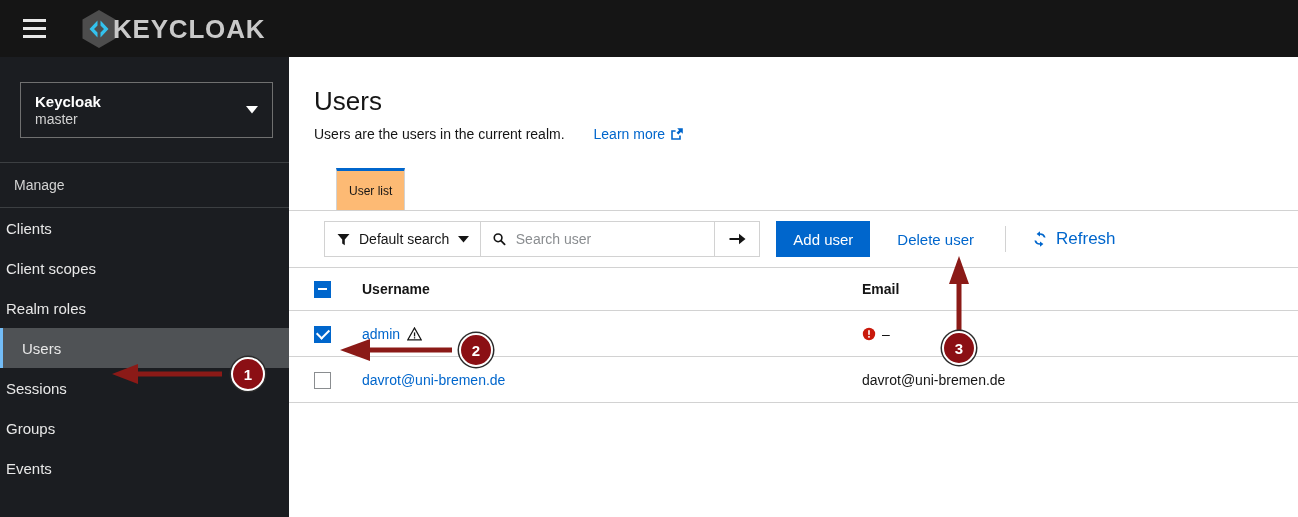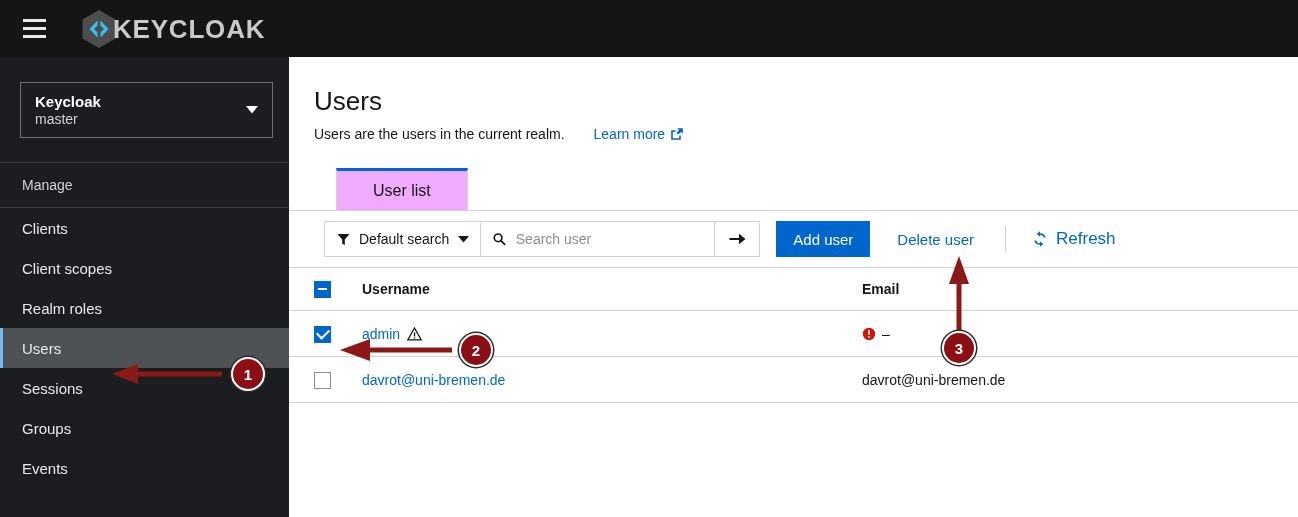--- a/index.html
+++ b/index.html
@@ -111,33 +111,33 @@
   }
   #nav-divider-top {
     margin-top: 24px;
     height: 1px;
     background: #3c3f42;
   }
   #nav-section-manage {
     height: 44px;
     display: flex;
     align-items: center;
-    padding-left: 22px;
+    padding-left: 14px;
     color: #d2d2d2;
     font-size: 14px;
   }
   #nav-divider-bottom {
     height: 1px;
     background: #3c3f42;
   }
   .nav-item {
     height: 40px;
     display: flex;
     align-items: center;
-    padding-left: 22px;
+    padding-left: 6px;
     color: #e8e8e8;
     font-size: 15px;
     cursor: pointer;
     position: relative;
     box-sizing: border-box;
   }
   .nav-item.current {
     background: #4f5255;
     border-left: 3px solid #73bcf7;
     padding-left: 19px;
@@ -189,24 +189,24 @@
     border-bottom: 1px solid #d2d2d2;
   }
   #tab-user-list {
     position: absolute;
     left: 47px;
     top: 0;
     height: 42px;
     box-sizing: border-box;
     display: flex;
     align-items: center;
-    padding: 0 36px;
-    font-size: 16px;
+    padding: 0 12px;
+    font-size: 12px;
     color: #151515;
-    background: #f0abfc;
+    background: #fdba74;
     border-left: 1px solid #d2d2d2;
     border-right: 1px solid #d2d2d2;
     border-top: 3px solid #0066cc;
     cursor: pointer;
   }
 
   
   #toolbar {
     height: 56px;
     display: flex;

